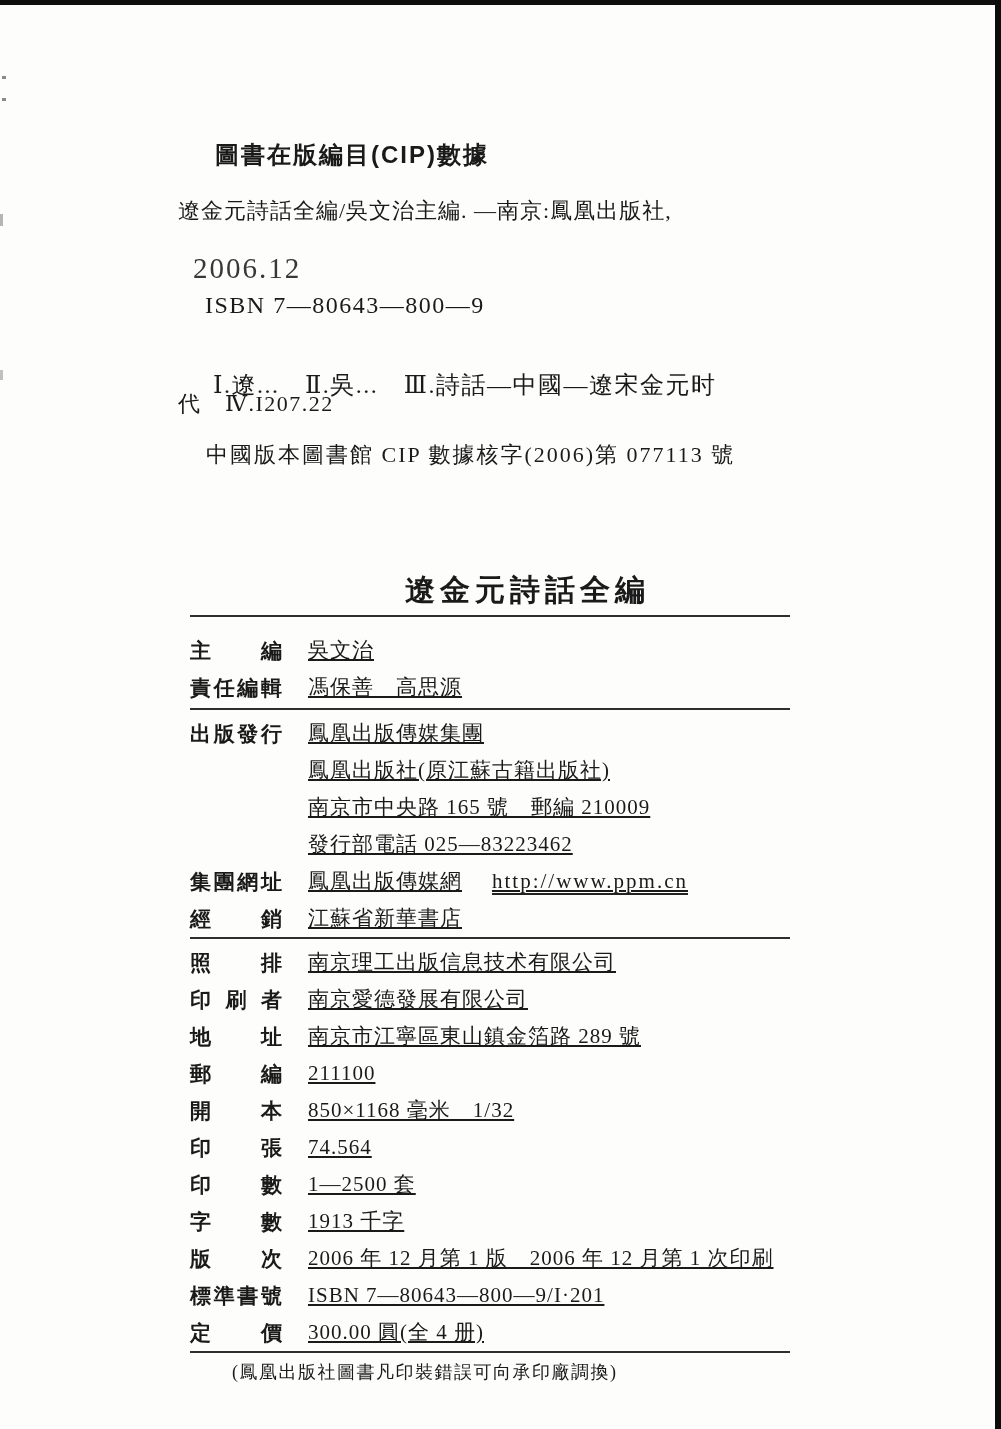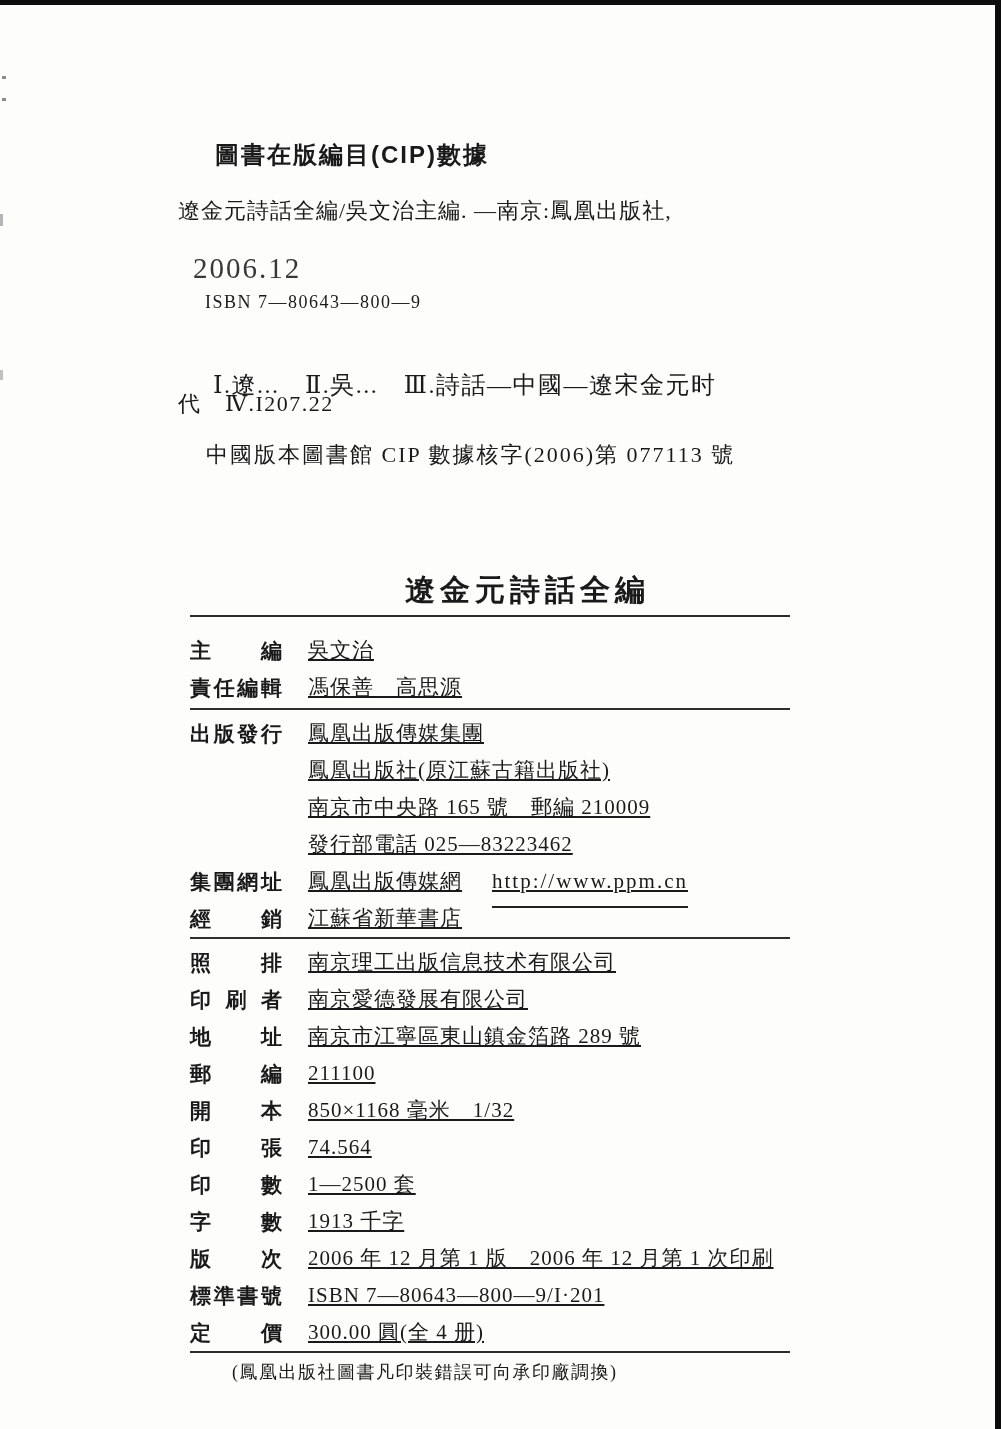--- a/index.html
+++ b/index.html
@@ -18,41 +18,41 @@
   .sp1{left:2px;top:76px;width:4px;height:3px;}
   .sp2{left:2px;top:98px;width:4px;height:3px;}
   .sp3{left:0;top:214px;width:3px;height:12px;background:#b5b5b5;}
   .sp4{left:0;top:370px;width:3px;height:10px;background:#c0c0c0;}
 
   
   .abs{position:absolute;white-space:nowrap;}
   .cip-heading{left:215px;top:139px;font-family:"Liberation Sans","DejaVu Sans",sans-serif;font-weight:bold;font-size:24px;letter-spacing:2px;text-align:center;}
   .cip-l1{left:178px;top:196px;font-size:22px;letter-spacing:1px;}
   .cip-l2{left:162px;top:252px;font-size:29px;letter-spacing:2px;color:#383838;margin-left:31px;}
-  .cip-isbn{left:205px;top:292px;font-size:18px;letter-spacing:1.5px;}
+  .cip-isbn{left:205px;top:292px;font-size:24px;letter-spacing:1.5px;}
   .cip-c1{left:213px;top:369px;font-size:24px;letter-spacing:1.5px;}
   .cip-c2{left:178px;top:389px;font-size:22px;letter-spacing:1.5px;}
   .cip-rec{left:206px;top:440px;font-size:22px;letter-spacing:2px;text-align:right;}
 
   
   .book-title{left:405px;top:570px;font-family:"Liberation Sans","DejaVu Sans",sans-serif;font-weight:bold;font-size:30px;letter-spacing:5px;}
 
   
   .colophon{position:absolute;left:190px;top:615px;width:600px;}
   .rule{border:none;border-top:2px solid #2e2e2e;margin:0;}
   .r2{margin-top:2px;}
   .grp{margin:0;}
   .g-editors{margin-top:15px;}
   .g-publishing{margin-top:5px;}
   .g-printing{margin-top:5px;}
   .row{display:flex;align-items:flex-start;height:37px;line-height:37px;font-size:21px;}
   .lbl{width:92px;flex:none;font-family:"Liberation Sans","DejaVu Sans",sans-serif;font-weight:bold;letter-spacing:0;}
   .spread{display:flex;justify-content:space-between;}
   .val{margin-left:26px;letter-spacing:1px;white-space:nowrap;text-decoration:underline;}
-  .url{border-bottom:2px solid #222;padding-bottom:13px;letter-spacing:2px;}
+  .url{border-bottom:2px solid #222;padding-bottom:0px;letter-spacing:2px;}
   .gap{display:inline-block;width:30px;}
   .note{position:absolute;left:232px;top:1360px;font-size:18px;letter-spacing:1.5px;white-space:nowrap;}
 </style>
 </head>
 <body>
 
 <div class="page">
 
   <div class="bar-top"></div>
   <div class="bar-right"></div>

